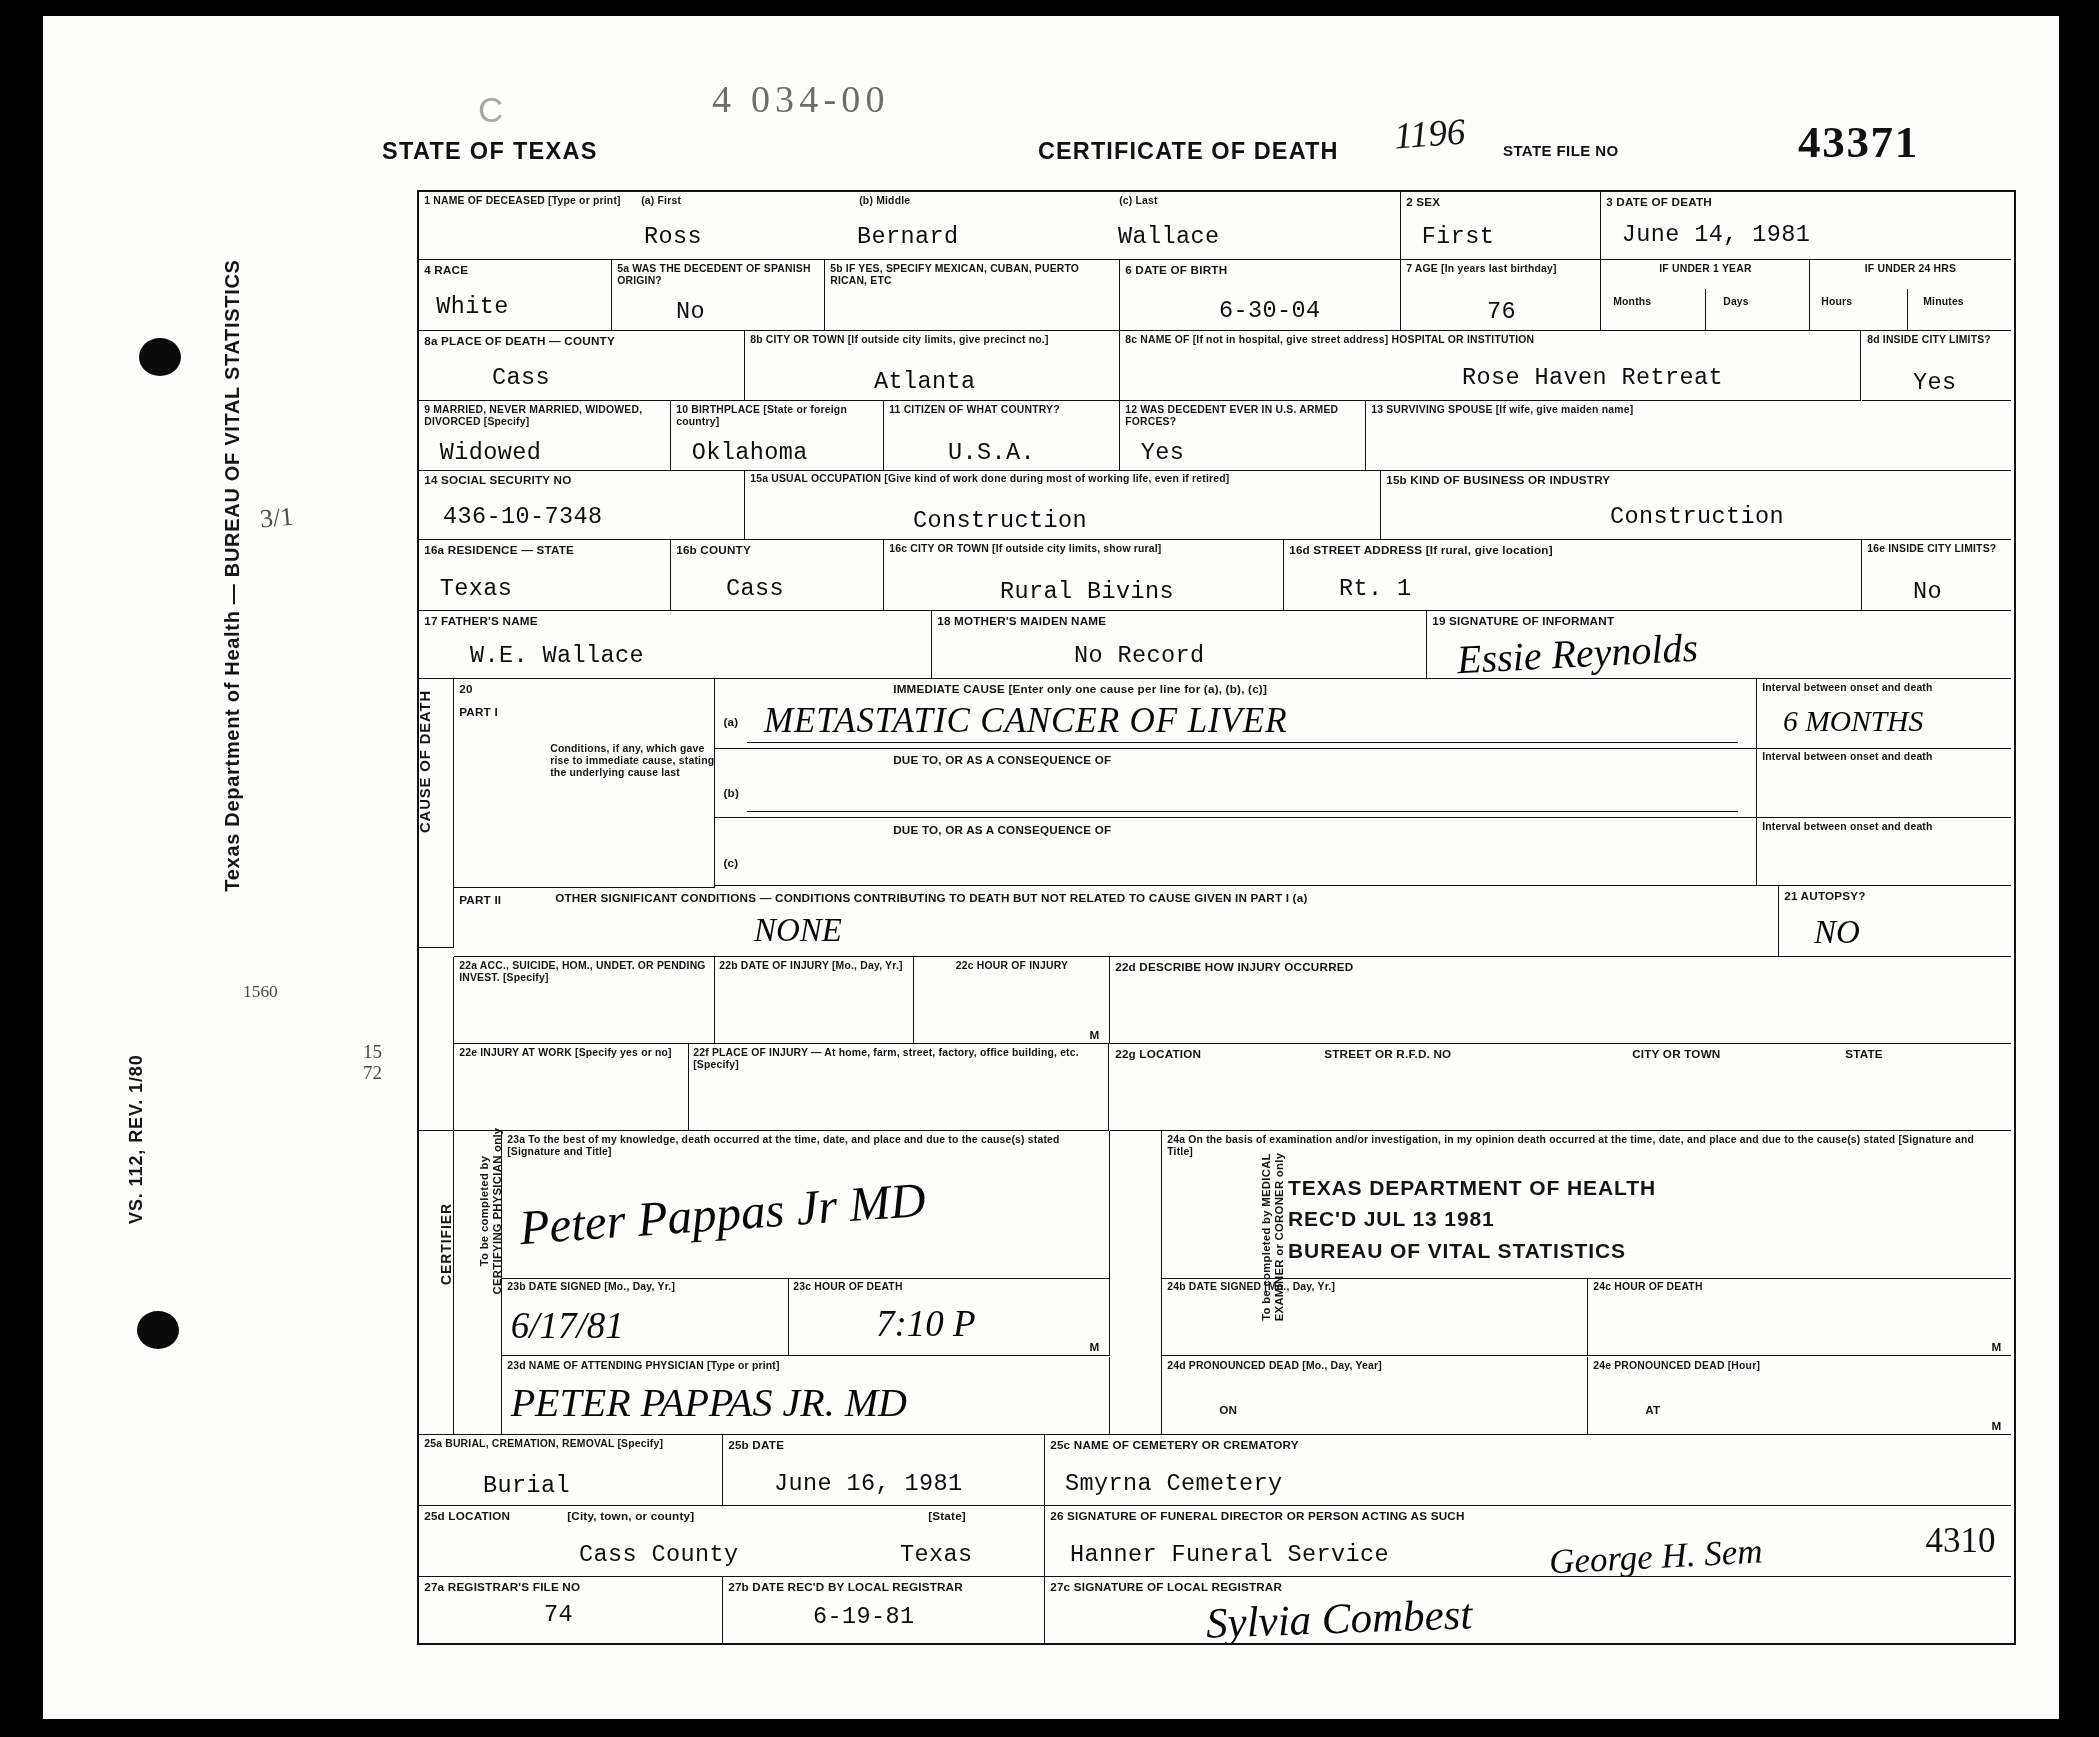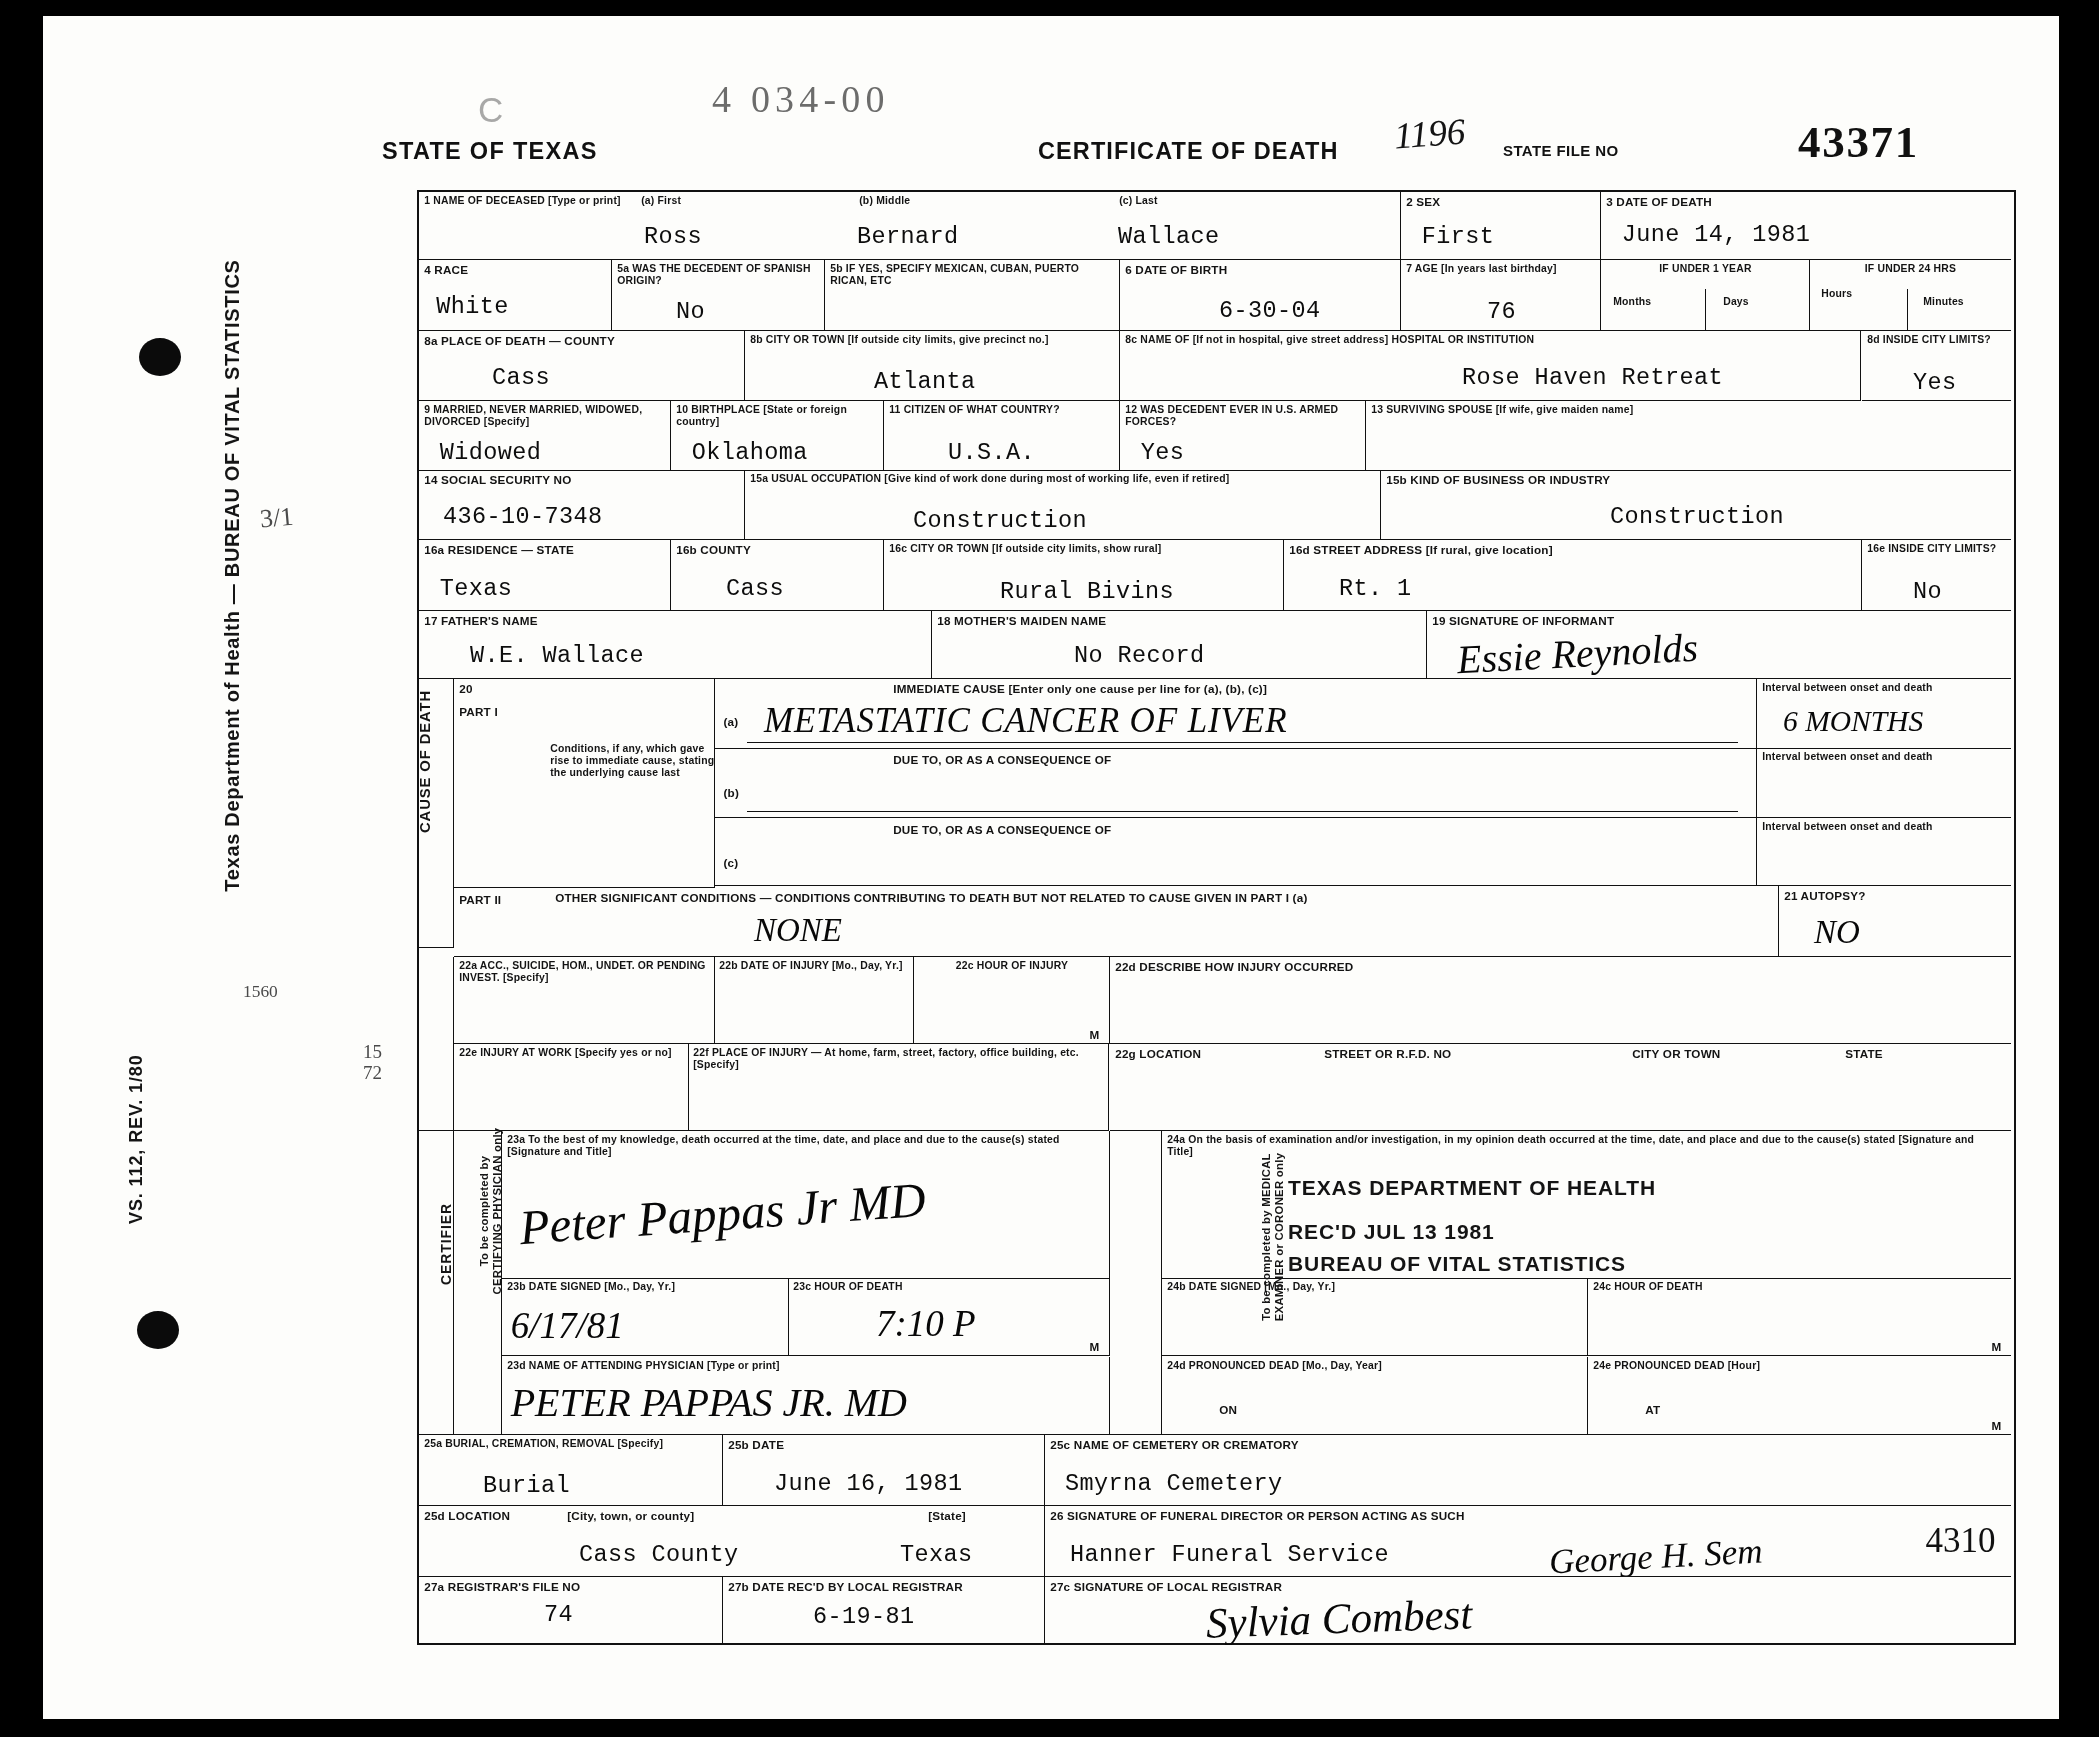--- a/index.html
+++ b/index.html
@@ -105,21 +105,21 @@
         <span class="val" style="position:absolute;left:74px;top:38px;">76</span>
       </div>
       <div class="cell" style="left:1182px;top:68px;width:209px;height:71px;">
         <span class="lbl sm" style="text-align:center;">IF UNDER 1 YEAR</span>
         <span class="lbl sm" style="position:absolute;left:7px;top:33px;">Months</span>
         <span class="lbl sm" style="position:absolute;left:117px;top:33px;">Days</span>
         <div style="position:absolute;left:104px;top:29.5px;width:0;height:42px;border-left:1.7px solid #111;"></div>
       </div>
       <div class="cell nr" style="left:1390px;top:68px;width:202px;height:71px;">
         <span class="lbl sm" style="text-align:center;">IF UNDER 24 HRS</span>
-        <span class="lbl sm" style="position:absolute;left:7px;top:25px;">Hours</span>
+        <span class="lbl sm" style="position:absolute;left:7px;top:33px;">Hours</span>
         <span class="lbl sm" style="position:absolute;left:109px;top:33px;">Minutes</span>
         <div style="position:absolute;left:98px;top:29.5px;width:0;height:42px;border-left:1.7px solid #111;"></div>
       </div>
 
       <div class="cell" style="left:0;top:139px;width:326px;height:70px;">
         <span class="lbl">8a  PLACE OF DEATH — COUNTY</span>
         <span class="val" style="position:absolute;left:61px;top:33px;">Cass</span>
       </div>
       <div class="cell" style="left:326px;top:139px;width:375px;height:70px;">
         <span class="lbl sm" style="text-align:left;">8b  CITY OR TOWN [If outside city limits, give precinct no.]</span>
@@ -305,21 +305,21 @@
         <span class="lbl sm">23d  NAME OF ATTENDING PHYSICIAN [Type or print]</span>
         <span class="hand" style="position:absolute;left:8.7px;top:22.6px;font-size:40px;">PETER PAPPAS JR. MD</span>
       </div>
 
       <div class="cell" style="left:691px;top:939px;width:52px;height:304px;"></div>
 
       <div class="cell" style="left:743px;top:939px;width:849px;height:148px;border-right:none;">
         <span class="lbl sm" style="width:817px;">24a  On the basis of examination and/or investigation, in my opinion death occurred at the time, date, and place and due to the cause(s) stated [Signature and Title]</span>
         <div style="position:absolute;left:126px;top:45px;">
           <div class="stamp">TEXAS DEPARTMENT OF HEALTH</div>
-          <div class="stamp" style="margin-top:20px;">REC'D JUL 13 1981</div>
+          <div class="stamp" style="margin-top:7px;">REC'D JUL 13 1981</div>
           <div class="stamp" style="margin-top:8.7px;">BUREAU OF VITAL STATISTICS</div>
         </div>
       </div>
       <div class="cell" style="left:743px;top:1086px;width:426px;height:78px;">
         <span class="lbl sm">24b  DATE SIGNED [Mo., Day, Yr.]</span>
         <span class="val" style="position:absolute;left:17.4px;top:42px;"></span>
       </div>
       <div class="cell nr" style="left:1169px;top:1086px;width:423px;height:78px;">
         <span class="lbl sm">24c  HOUR OF DEATH</span>
         <span class="lbl" style="position:absolute;right:5.2px;bottom:1.7px;">M</span>

